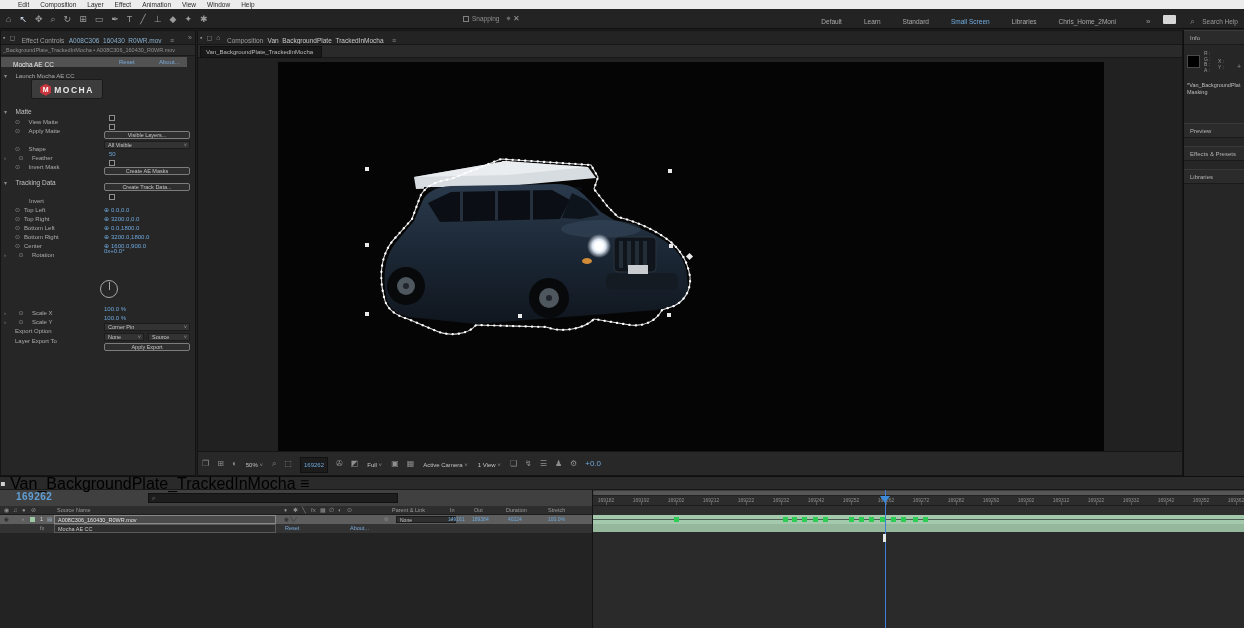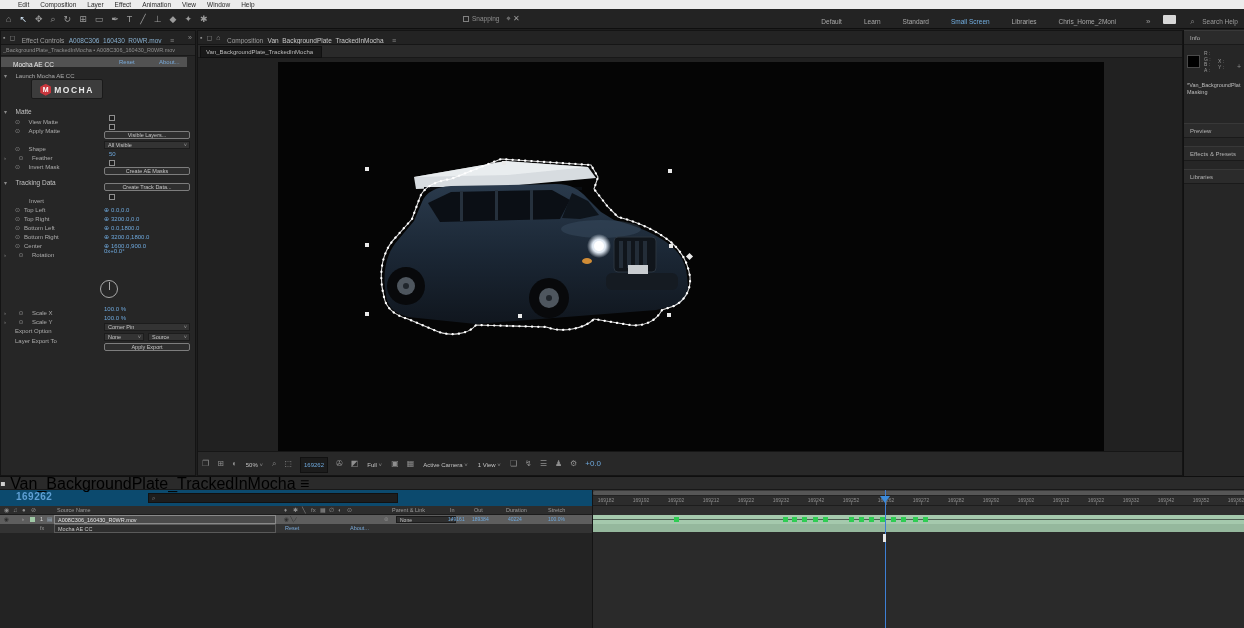--- a/index.html
+++ b/index.html
@@ -89,21 +89,21 @@
   .sb-head{position:relative;height:15px;line-height:15px;color:#b3b3b3;font-size:6px;padding-left:6px;
     background:#2b2b2b;border-top:1px solid #383838;border-bottom:1px solid #1a1a1a;white-space:nowrap;overflow:hidden}
   #info-body{position:relative;height:70px;background:#262626}
   #info-swatch{position:absolute;left:3px;top:10px;width:13px;height:13px;background:#000;border:1px solid #4a4a4a}
   #info-ch{position:absolute;left:20px;top:6px;color:#9a9a9a;font-size:5px;line-height:5.5px}
   #info-xy{position:absolute;left:34px;top:13px;color:#9a9a9a;font-size:5px;line-height:6px}
   #info-plus{position:absolute;right:3px;top:18px;color:#8f8f8f;font-size:7px}
   #info-status{position:absolute;left:3px;top:37px;color:#bdbdbd;font-size:5.5px;line-height:7px;white-space:nowrap;overflow:hidden;width:58px}
 
   
-  #timeline{left:0;top:476px;width:1244px;height:152px;background:#0c4a6e;border-top:1px solid #0f0f0f}
+  #timeline{left:0;top:476px;width:1244px;height:152px;background:#404040;border-top:1px solid #0f0f0f}
   #tl-tabbar{position:absolute;left:0;top:0;width:100%;height:13px;background:#2a2a2a;border-bottom:1px solid #181818;line-height:13px}
   #tl-frame{position:absolute;left:16px;top:14px;color:#5f9fd4;font-size:10px;font-weight:bold;letter-spacing:.5px}
   #tl-search{position:absolute;left:148px;top:16px;width:250px;height:10px;background:#1d1d1d;border:1px solid #111;
     color:#8f8f8f;font-size:6px;line-height:9px;padding-left:3px}
   #tl-colhead{position:absolute;left:0;top:29px;width:592px;height:9px;background:#2d2d2d;border-bottom:1px solid #1c1c1c;line-height:9px;white-space:nowrap}
   .colh{position:absolute;top:0;color:#9a9a9a;font-size:5.5px}
   .colic{position:absolute;top:0;color:#8f8f8f;font-size:6px}
   #tl-row1{position:absolute;left:0;top:38px;width:592px;height:9px;background:#5e5e5e;line-height:9px}
   #tl-row2{position:absolute;left:0;top:47px;width:592px;height:9px;background:#333;line-height:9px}
   .rowtxt{position:absolute;top:0;font-size:5.5px;color:#d8d8d8}

